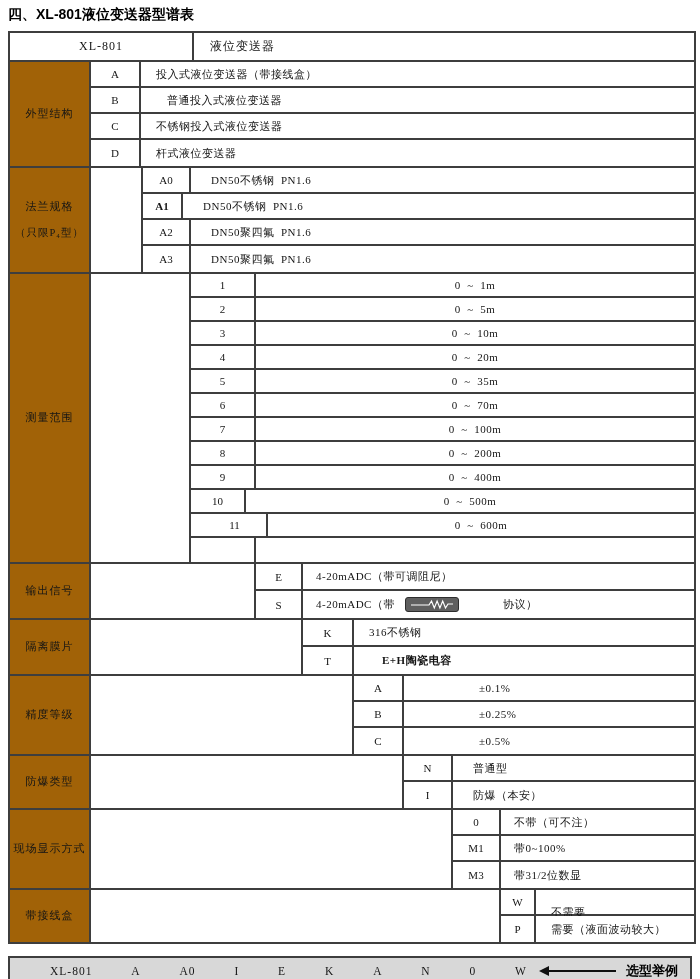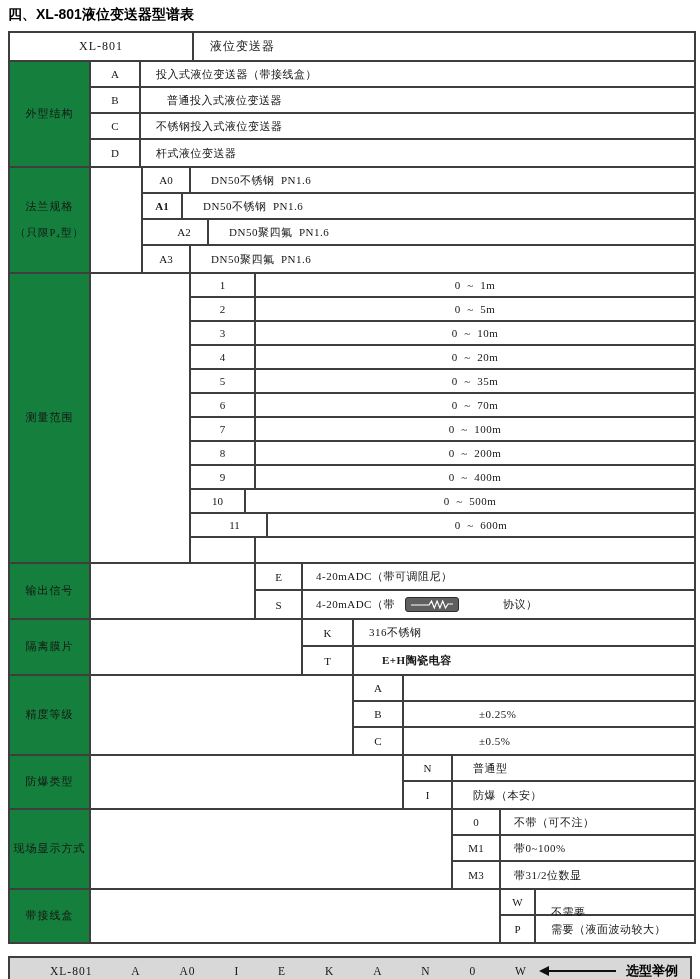--- a/index.html
+++ b/index.html
@@ -10,21 +10,21 @@
              font-weight:bold;font-size:14px;color:#000;margin:2px 0 7px 0;}
   .tbl{width:684px;border:2px solid #3e3e3e;}
   
   .model-row{display:flex;height:27px;border-bottom:2px solid #3e3e3e;background:#fff;}
   .model-cell{width:182px;border-right:2px solid #3e3e3e;display:flex;
               align-items:center;justify-content:center;font-size:12px;letter-spacing:1px;}
   .model-name{flex:1;display:flex;align-items:center;padding-left:16px;font-size:12px;letter-spacing:1px;}
   
   .section{display:flex;border-bottom:2px solid #3e3e3e;}
   .section:last-child{border-bottom:none;}
-  .cat{width:79px;background:#15803d;border-right:2px solid #3e3e3e;
+  .cat{width:79px;background:#a16207;border-right:2px solid #3e3e3e;
        display:flex;flex-direction:column;align-items:center;justify-content:center;
        font-size:11px;letter-spacing:1px;text-align:center;line-height:1.2;}
   .cat .note{margin-top:14px;font-size:10.5px;}
   .spacer{border-right:2px solid #3e3e3e;background:#fff;flex:none;}
   .opts{flex:1;display:flex;flex-direction:column;}
   .opt{display:flex;border-bottom:2px solid #3e3e3e;box-sizing:border-box;background:#fff;}
   .opt:last-child{border-bottom:none;}
   .code{border-right:2px solid #3e3e3e;display:flex;align-items:center;
         justify-content:center;font-size:11px;flex:none;box-sizing:border-box;}
   .desc{flex:1;display:flex;align-items:center;font-size:11px;letter-spacing:0.5px;white-space:pre;}
@@ -90,21 +90,21 @@
           <div class="spacer" style="width: 50px;"></div>
           <div class="opts">
             <div class="opt" style="height: 26px;">
               <div class="code" style="width: 48px;">A0</div>
               <div class="desc" style="padding-left: 20px;">DN50不锈钢  PN1.6</div>
             </div>
             <div class="opt" style="height: 26px;">
               <div class="code" style="width: 40px; font-weight: bold;">A1</div>
               <div class="desc" style="padding-left: 20px;">DN50不锈钢  PN1.6</div>
             </div>
-            <div class="opt" style="height: 26px; padding-left: 18px;">
+            <div class="opt" style="height: 26px;">
               <div class="code" style="width: 48px;">A2</div>
               <div class="desc" style="padding-left: 20px;">DN50聚四氟  PN1.6</div>
             </div>
             <div class="opt" style="height: 26px;">
               <div class="code" style="width: 48px;">A3</div>
               <div class="desc" style="padding-left: 20px;">DN50聚四氟  PN1.6</div>
             </div>
           </div>
         </div>
         <div class="section">
@@ -198,20 +198,21 @@
           </div>
         </div>
         <div class="section">
           <div class="cat">
             <div>精度等级</div>
           </div>
           <div class="spacer" style="width: 261px;"></div>
           <div class="opts">
             <div class="opt" style="height: 26px;">
               <div class="code" style="width: 50px;">A</div>
+              <div class="desc" style="padding-left: 75px;">±0.1%</div>
             </div>
             <div class="opt" style="height: 26px;">
               <div class="code" style="width: 50px;">B</div>
               <div class="desc" style="padding-left: 75px;">±0.25%</div>
             </div>
             <div class="opt" style="height: 26px;">
               <div class="code" style="width: 50px;">C</div>
               <div class="desc" style="padding-left: 75px;">±0.5%</div>
             </div>
           </div>

